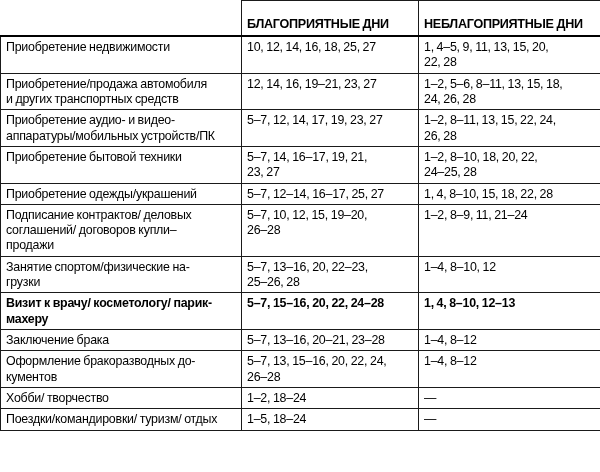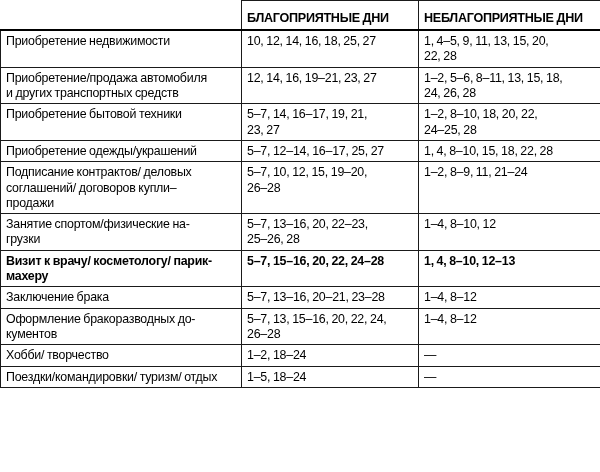--- a/index.html
+++ b/index.html
@@ -33,21 +33,21 @@
     letter-spacing: -0.25px;
     word-spacing: -0.5px;
     font-stretch: condensed;
     transform-origin: left top;
   }
   #days-table thead th {
     font-weight: bold;
     font-size: 13.4px;
     letter-spacing: -0.3px;
     border-bottom: 2px solid #000000;
-    padding-top: 9px;
+    padding-top: 15px;
     padding-bottom: 3px;
     height: 16px;
     text-align: left;
   }
   #days-table thead th.blank-head {
     border-top: 1px solid #ffffff;
     border-left: 1px solid #ffffff;
     border-right: 1px solid #1a1a1a;
   }
   .cell-text {
@@ -114,20 +114,33 @@
 и других транспортных средств</span>
         </td>
       <td>
           <span class="cell-text">12, 14, 16, 19–21, 23, 27</span>
         </td>
       <td>
           <span class="cell-text">1–2, 5–6, 8–11, 13, 15, 18,
 24, 26, 28</span>
         </td>
     </tr>
+    <tr class="r3">
+      <td>
+          <span class="cell-text">Приобретение аудио- и видео-
+аппаратуры/мобильных устройств/ПК</span>
+        </td>
+      <td>
+          <span class="cell-text">5–7, 12, 14, 17, 19, 23, 27</span>
+        </td>
+      <td>
+          <span class="cell-text">1–2, 8–11, 13, 15, 22, 24,
+26, 28</span>
+        </td>
+    </tr>
     <tr class="r4">
       <td>
           <span class="cell-text">Приобретение бытовой техники</span>
         </td>
       <td>
           <span class="cell-text">5–7, 14, 16–17, 19, 21,
 23, 27</span>
         </td>
       <td>
           <span class="cell-text">1–2, 8–10, 18, 20, 22,

